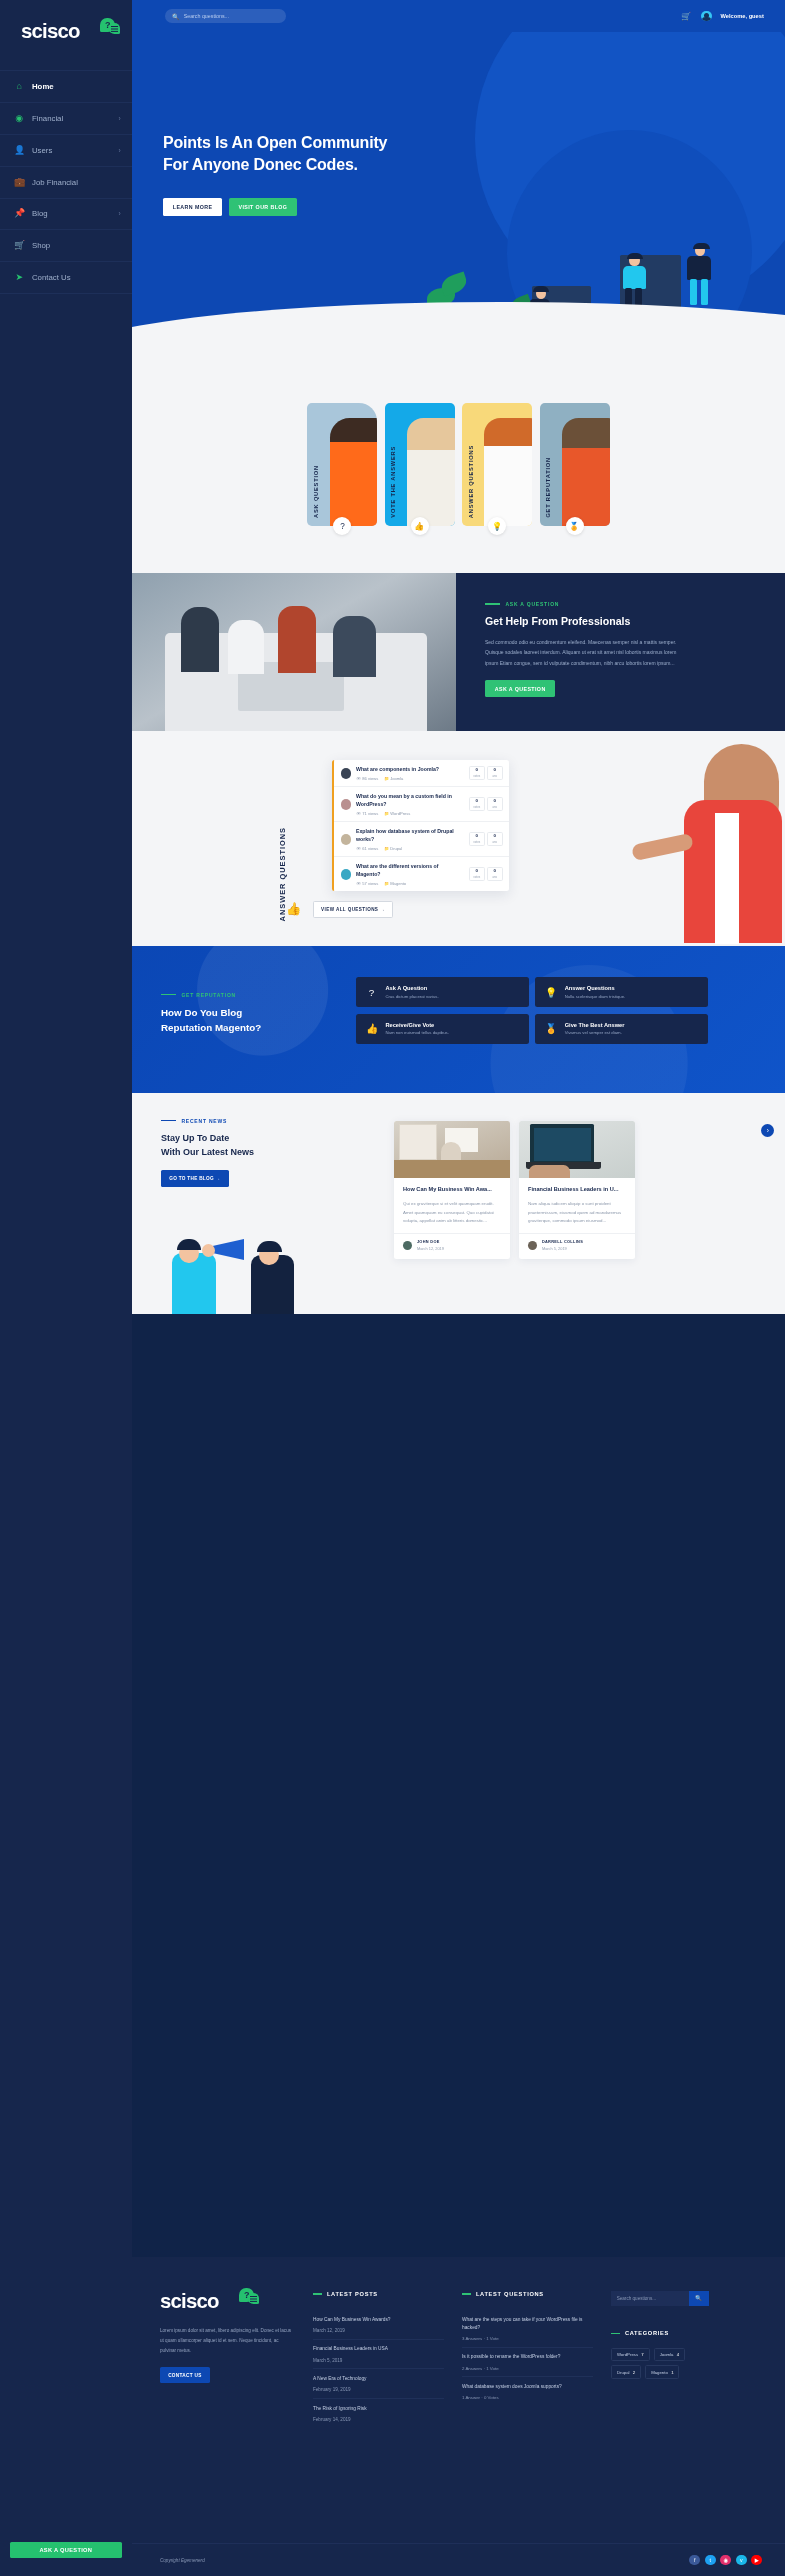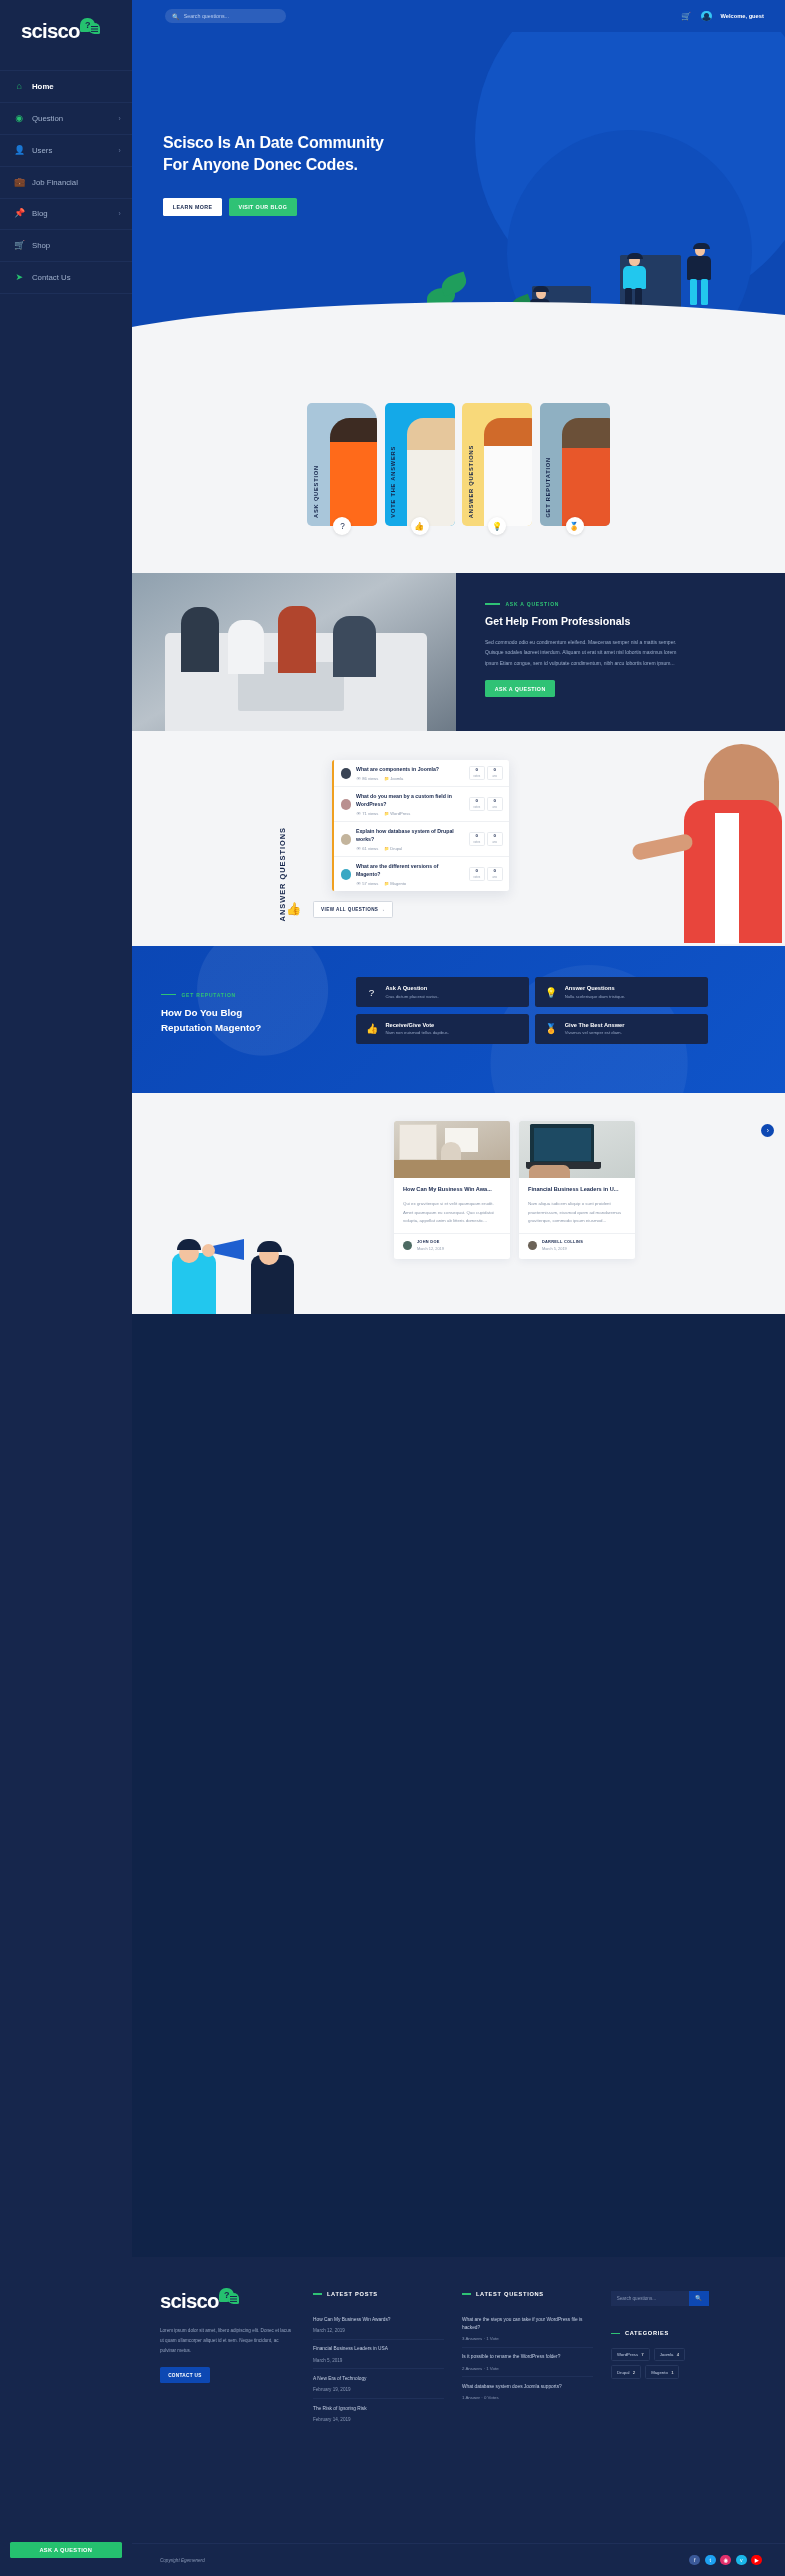--- a/index.html
+++ b/index.html
@@ -11,21 +11,21 @@
     width: 785px;
     position: relative;
   }
   .page { width: 785px; height: 2576px; position: relative; overflow: hidden; background:#102348; }
 
   
   .sidebar {
     position: absolute; left: 0; top: 0; width: 132px; height: 2576px;
     background: #16264c; z-index: 50;
   }
-  .logo-wrap { padding: 21px 0 0 21px; display:flex; align-items:flex-start; }
+  .logo-wrap { padding: 21px 0 0 21px; display:flex; align-items:flex-start;gap:20px; }
   .logo-text { font-size: 20.4px; font-weight: 700; letter-spacing: -0.8px; color:#fff; line-height:1; }
   .logo-badge { position: relative; width: 21px; height: 18px; margin-left: 0.8px; margin-top: -3.3px; }
   .bubble { position:absolute; width:14.7px;height:14.7px;border-radius:50% 50% 50% 1.6px; background:#25c16f; left:0; top:0;
             font-size:9px; color:#16264c; font-weight:700; text-align:center; line-height:14.7px; }
   .bubble2 { position:absolute; width:11.4px;height:10.6px;border-radius:50% 50% 1.6px 50%; background:#25c16f; left:8.2px; top:5.7px; }
   .bubble2:before{content:"";position:absolute;left:2.5px;top:2.5px;width:6.5px;height:1.1px;background:#16264c;box-shadow:0 2.5px 0 #16264c,0 4.9px 0 #16264c;}
 
   .nav { margin-top: 29px; }
   .nav-item {
     display:flex; align-items:center; gap:7.4px; height:31px; padding:0 11.4px 0 14px;
@@ -223,21 +223,21 @@
       <div class="nav-sep"></div>
 
       <div class="nav-item active">
         <span class="ico">⌂</span>
         <span>Home</span>
       </div>
       <div class="nav-sep"></div>
 
       <div class="nav-item">
         <span class="ico">◉</span>
-        <span>Question</span>
+        <span>Financial</span>
         <span class="caret">›</span>
       </div>
       <div class="nav-sep"></div>
 
       <div class="nav-item">
         <span class="ico">👤</span>
         <span>Users</span>
         <span class="caret">›</span>
       </div>
       <div class="nav-sep"></div>
@@ -324,21 +324,21 @@
           <div class="leaf" style="left:4.9px;top:28px;width:24.5px;height:16.4px;transform:rotate(16deg);"></div>
         </div>
         <div class="leafA" style="left:88px;bottom:4.9px;width:46px;height:33px;">
           <div class="leaf" style="left:0;top:9.8px;width:23px;height:14.7px;background:#19864e;"></div>
           <div class="leaf" style="left:13px;top:0;width:21px;height:14.7px;background:#19864e;transform:rotate(-20deg);"></div>
         </div>
       </div>
 
       <div class="hero-inner">
         <h1>
-          <span>Scisco Is An Date Community</span><br>
+          <span>Points Is An Open Community</span><br>
           <span>For Anyone Donec Codes.</span>
         </h1>
         <div class="hero-btns">
           <div class="btn-white">LEARN MORE</div>
           <div class="btn-green">VISIT OUR BLOG</div>
         </div>
       </div>
       <div class="hero-curve"></div>
     </section>
 
@@ -550,20 +550,31 @@
               <h4>Give The Best Answer</h4>
               <p>Vivamus vel semper est diam.</p>
             </div>
           </div>
 
         </div>
       </div>
     </section>
 
     <section class="news-sec">
+      <div class="news-left">
+        <div class="eyebrow blue">
+          <span class="dash"></span>
+          <span>RECENT NEWS</span>
+        </div>
+        <h2>
+          <span>Stay Up To Date</span><br>
+          <span>With Our Latest News</span>
+        </h2>
+        <div class="btn-blue">GO TO THE BLOG →</div>
+      </div>
 
       <div class="news-illus">
         <div style="position:absolute;left:11.4px;bottom:0;width:44px;height:61px;background:#22c7ee;border-radius:9.8px 9.8px 0 0;"></div>
         <div style="position:absolute;left:18px;bottom:51px;width:19.6px;height:20.4px;background:#f3c3a0;border-radius:50%;"></div>
         <div style="position:absolute;left:15.5px;bottom:64px;width:24.5px;height:11.4px;background:#13223f;border-radius:11.4px 11.4px 0 0;"></div>
         <div style="position:absolute;left:47px;bottom:54px;width:36px;height:21px;background:#1e5fd0;clip-path:polygon(0 38%,100% 0,100% 100%,0 62%);"></div>
         <div style="position:absolute;left:41px;bottom:57px;width:13px;height:13px;background:#f3c3a0;border-radius:50%;"></div>
         <div style="position:absolute;left:90px;bottom:0;width:43px;height:59px;background:#13223f;border-radius:9.8px 9.8px 0 0;"></div>
         <div style="position:absolute;left:98px;bottom:49px;width:19.6px;height:20.4px;background:#f3c3a0;border-radius:50%;"></div>
         <div style="position:absolute;left:96px;bottom:62px;width:24.5px;height:11.4px;background:#13223f;border-radius:11.4px 11.4px 0 0;"></div>

